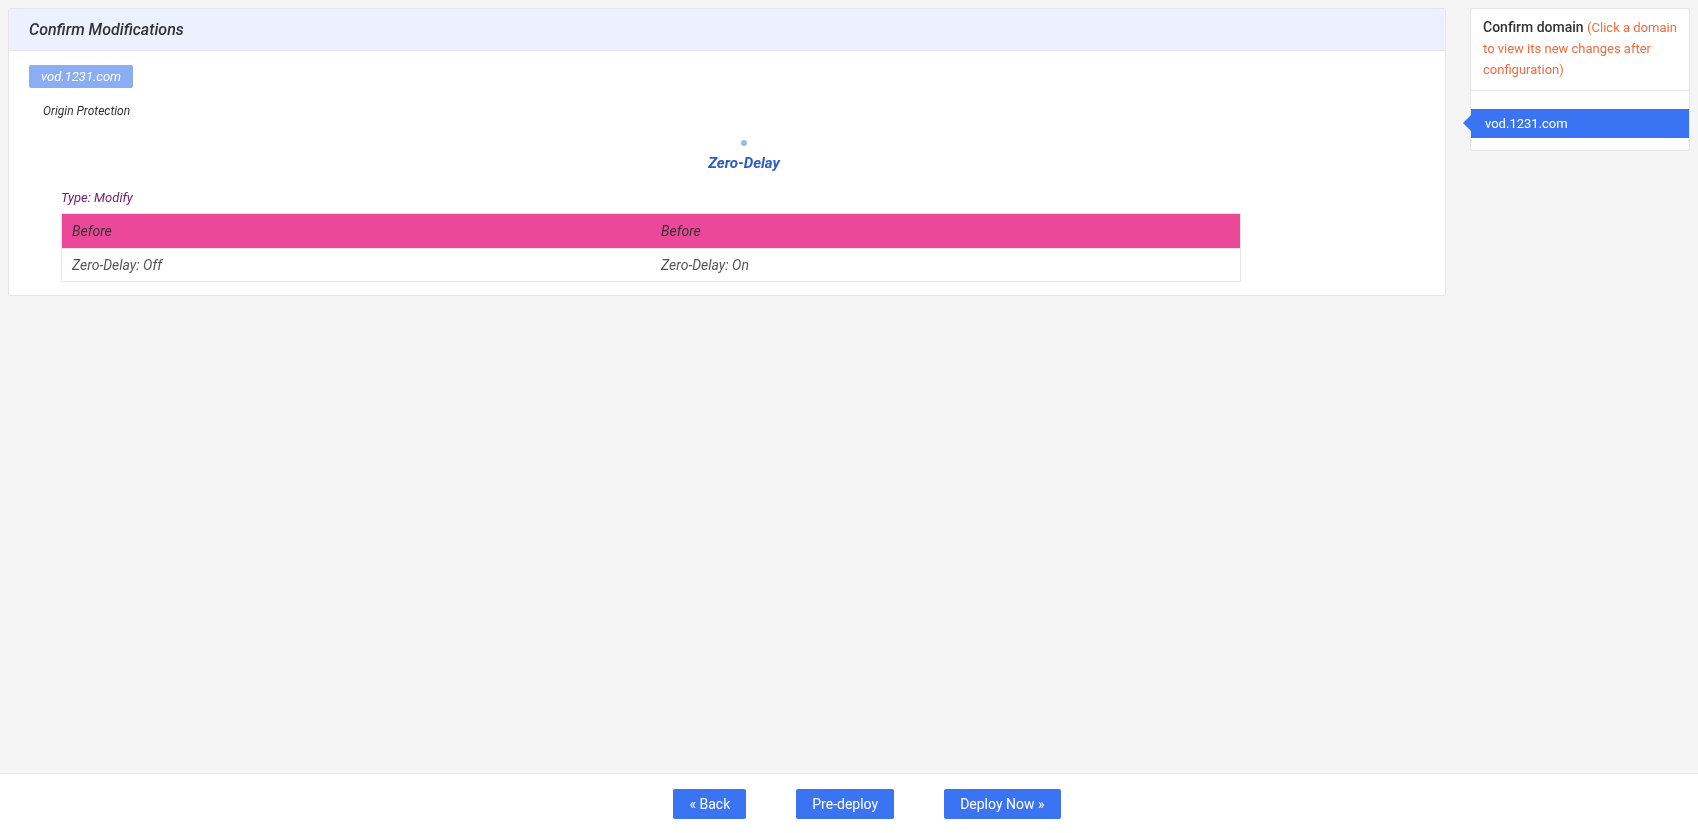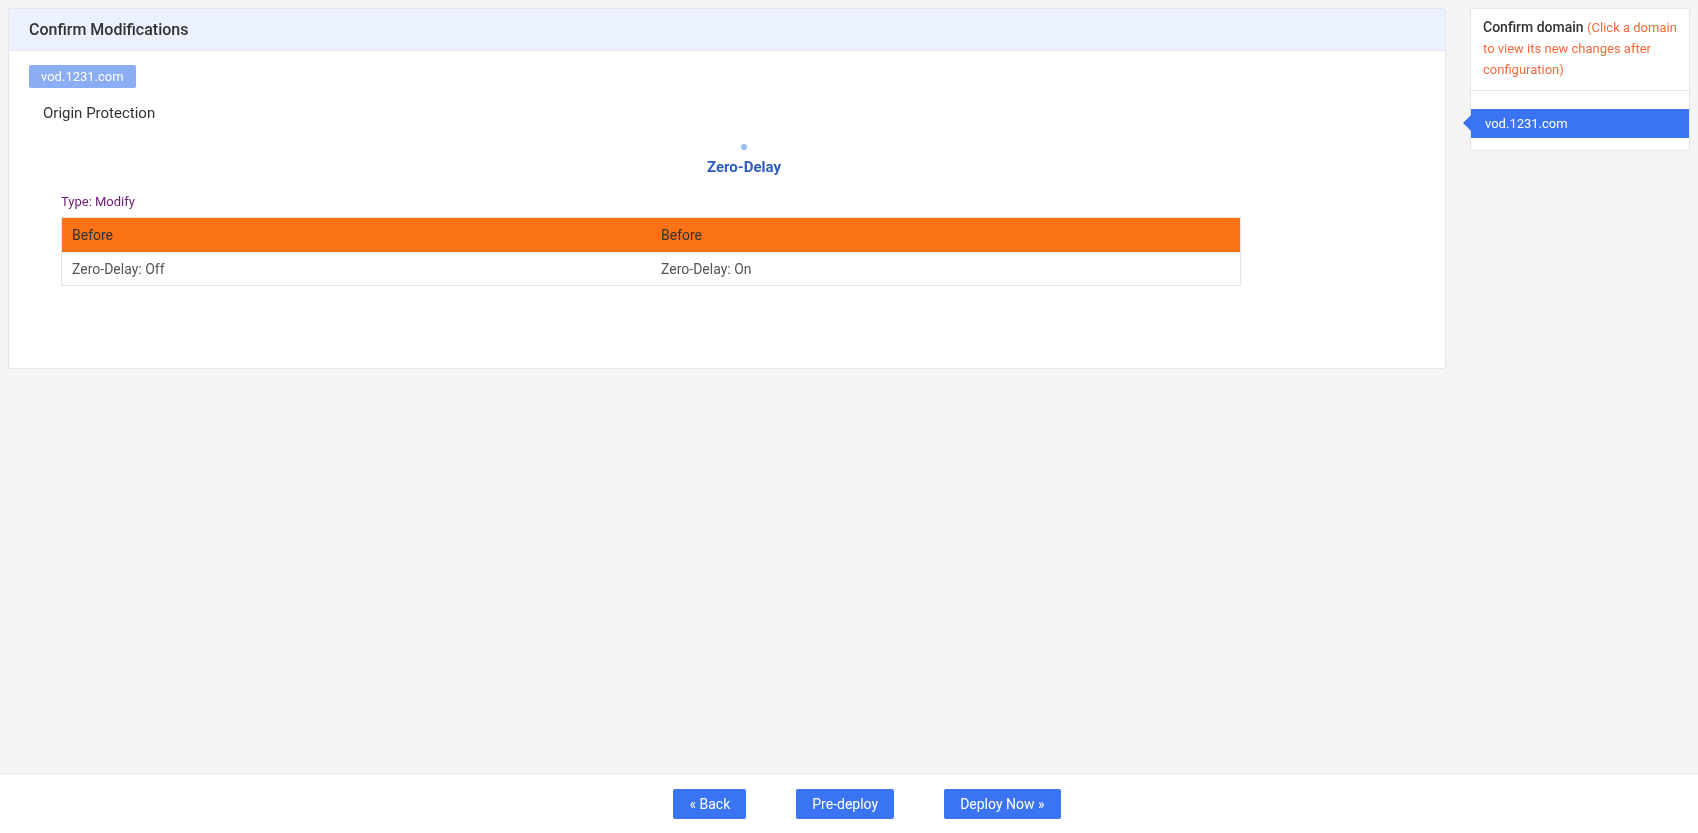--- a/index.html
+++ b/index.html
@@ -20,21 +20,22 @@
       display: flex;
       gap: 24px;
       padding: 8px 8px 0 8px;
       height: calc(100% - 60px);
     }
     .main-panel {
       flex: 1;
       background: #fff;
       border: 1px solid #e6e6e6;
       border-radius: 2px;
-      height: 361px;
+      height: 288px;
+      font-style: italic;
     }
     .panel-header {
       background: #ebf1fe;
       padding: 11px 20px;
       border-bottom: 1px solid #e6e6e6;
     }
     .panel-title {
       font-size: 16px;
       color: #333;
       font-weight: 500;
@@ -45,21 +46,21 @@
     .domain-tag {
       display: inline-block;
       background: #8aadf3;
       color: #fff;
       font-size: 13px;
       padding: 4px 12px;
       border-radius: 2px;
     }
     .section-title {
       color: #333;
-      font-size: 15px;
+      font-size: 12px;
       margin-top: 16px;
       margin-left: 14px;
     }
     .change-item {
       margin-top: 22px;
       margin-left: 34px;
     }
     .change-name-row {
       display: flex;
       align-items: center;
@@ -85,21 +86,21 @@
       margin-left: -2px;
     }
     .diff-table {
       width: 1180px;
       margin-top: 8px;
       border: 1px solid #e6e6e6;
       border-collapse: collapse;
       margin-left: -2px;
     }
     .diff-table th {
-      background: #f97316;
+      background: #ec4899;
       text-align: left;
       font-weight: 400;
       color: #333;
       padding: 9px 10px;
       border-bottom: 1px solid #e6e6e6;
       font-size: 14px;
     }
     .diff-table td {
       padding: 8px 10px;
       color: #555;

